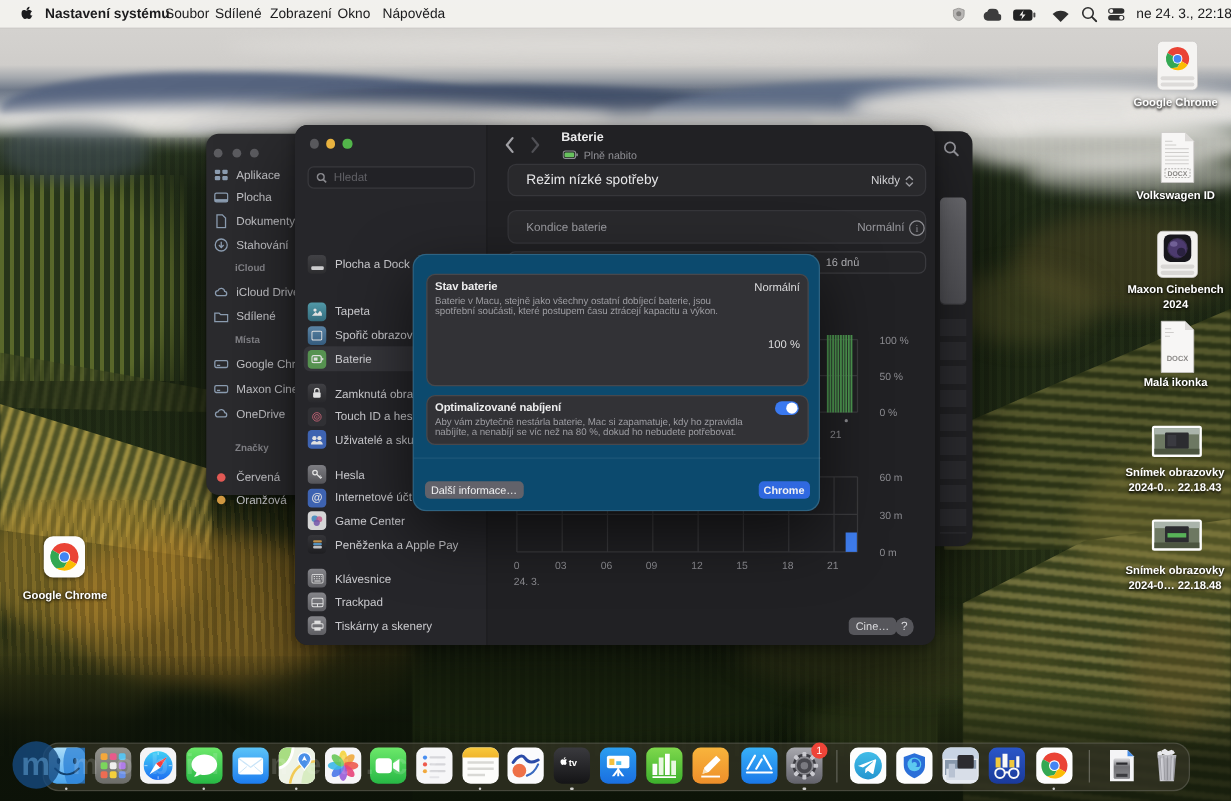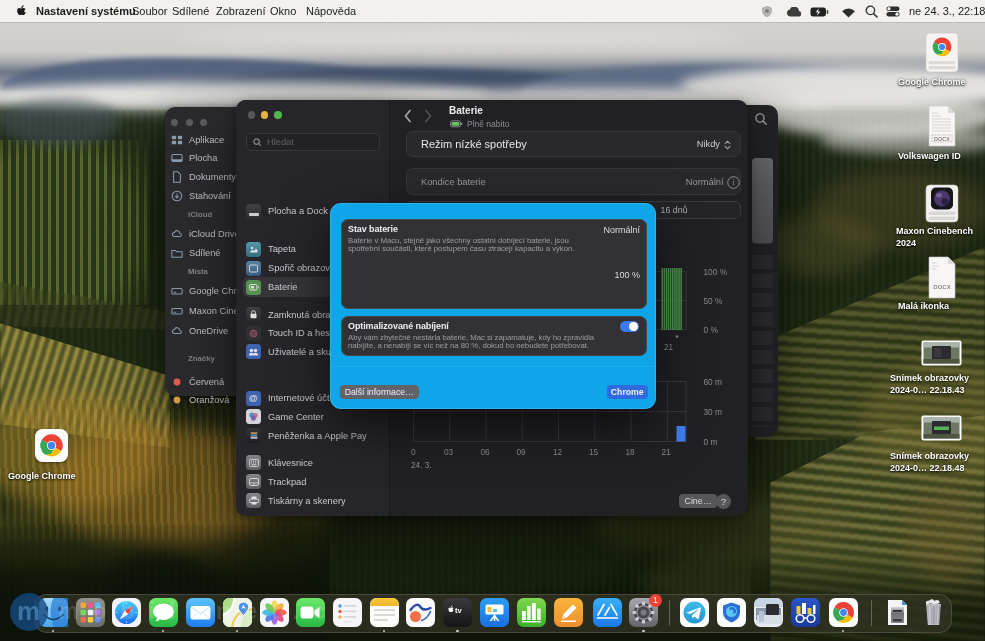--- a/index.html
+++ b/index.html
@@ -61,21 +61,21 @@
 
 #dock { position:absolute; left:34px; top:594px; width:918px; height:39px;
   background:rgba(52,52,38,.72); border-radius:13px;
   border:0.5px solid rgba(255,255,255,.14);
 }
 .dicon { position:absolute; top:598px; width:29px; height:29px; border-radius:6.5px; }
 .ddot { position:absolute; top:629.5px; width:2.5px; height:2.5px; border-radius:50%; background:rgba(235,235,235,.85); }
 .dsep { position:absolute; top:600px; width:1px; height:26px; background:rgba(255,255,255,.25); }
 
 
-.dlabel { position:absolute; color:#fff; font-size:9px; font-weight:bold; 
+.dlabel { position:absolute; color:#fff; font-size:9px; font-weight:bold; text-align:center;
   text-shadow:0 1px 2px rgba(0,0,0,.85), 0 0 3px rgba(0,0,0,.6); line-height:11.5px; }
 
 
 #finder { left:165px; top:107px; width:240px; height:289px; background:#2b2b2e; }
 #finder .frow { position:absolute; left:3px; width:200px; height:19px; display:flex; align-items:center;
   color:#c5c5c9; font-size:9.3px; white-space:nowrap; }
 #finder .frow .fi { width:12px; height:12px; margin:0 6px 0 3px; flex:none; }
 #finder .fhead { position:absolute; left:23px; color:#85858a; font-size:7.8px; font-weight:bold; }
 
 
@@ -88,21 +88,21 @@
   border-radius:10px 0 0 10px; border-right:1px solid #1a1a1c; }
 .srow { position:absolute; left:10px; width:136px; height:19px; display:flex; align-items:center;
   color:#c9c9cd; font-size:9.3px; white-space:nowrap; overflow:hidden; }
 .sic { width:15px; height:15px; border-radius:3.5px; margin-right:7px; flex:none; position:relative;
   display:flex; align-items:center; justify-content:center; filter:saturate(.75) brightness(.88); }
 #content { position:absolute; left:154px; top:0; width:358px; height:416px; }
 .crow { position:absolute; left:16px; width:335px; background:#29292c; border:1px solid #36363a;
   border-radius:7px; display:flex; align-items:center; }
 
 
-#pop { position:absolute; left:330px; top:203px; width:326px; height:206px; background:#0ea5e9;
+#pop { position:absolute; left:330px; top:203px; width:326px; height:206px; background:#0c4a6e;
   border-radius:11px; border:1px solid rgba(255,255,255,.14);
   box-shadow:0 18px 50px rgba(0,0,0,.6);padding-left:40px; }
 #pop .grp { position:absolute; left:9.5px; width:306.5px; background:#323236;
   border:1px solid #48484c; border-radius:7px; }
 #pop h3 { font-size:9px; font-weight:bold; color:#ededee; letter-spacing:-0.1px; }
 #pop .pd { font-size:7.8px; color:#9d9da2; line-height:8px; margin-top:3px; white-space:nowrap; letter-spacing:-0.05px; }
 #pop .pval { position:absolute; right:6px; font-size:9px; color:#dcdcde; }
 .btn { position:absolute; border-radius:4px; font-size:8.7px; color:#f2f2f3; white-space:nowrap;
   display:flex; align-items:center; justify-content:center; height:13.5px; }
 </style>
@@ -393,20 +393,26 @@
             <circle cx="4.5" cy="4.5" r="0.6" fill="#e8637e"></circle>
           </svg>
         </div>Touch ID a hesl</div>
     <div class="srow" style="top:242px;"><div class="sic" style="background:#3a71e8;">
           <svg width="11" height="8" viewBox="0 0 11 8">
             <circle cx="3.5" cy="2.5" r="1.7" fill="#fff"></circle>
             <circle cx="7.5" cy="2.5" r="1.7" fill="#fff"></circle>
             <path d="M0.8 7.5c0-1.8 1.2-2.8 2.7-2.8s2.7 1 2.7 2.8zM4.8 7.5c0.2-1.6 1.2-2.8 2.7-2.8 1.5 0 2.7 1 2.7 2.8z" fill="#fff"></path>
           </svg>
         </div>Uživatelé a sku</div>
+    <div class="srow" style="top:270px;"><div class="sic" style="background:linear-gradient(180deg,#8e8e96,#5f5f66);">
+          <svg width="9" height="9" viewBox="0 0 9 9">
+            <circle cx="3" cy="3" r="1.8" fill="none" stroke="#fff" stroke-width="1"></circle>
+            <path d="M4.2 4.2L7.8 7.8M6.5 6.5l1-1M7.5 7.5l1-1" stroke="#fff" stroke-width="1"></path>
+          </svg>
+        </div>Hesla</div>
     <div class="srow" style="top:288.5px;"><div class="sic" style="background:#3a71e8;">
           <span style="color:#fff;font-size:9px;font-weight:bold;">@</span>
         </div>Internetové účt</div>
     <div class="srow" style="top:307px;"><div class="sic" style="background:#f2f2f4;">
           <svg width="11" height="11" viewBox="0 0 11 11">
             <circle cx="3.8" cy="4" r="2.6" fill="#4aa8ef"></circle>
             <circle cx="7.4" cy="4.4" r="2.4" fill="#f660a8" opacity="0.85"></circle>
             <circle cx="5.4" cy="7.2" r="2.5" fill="#8a5cdc" opacity="0.85"></circle>
           </svg>
         </div>Game Center</div>

